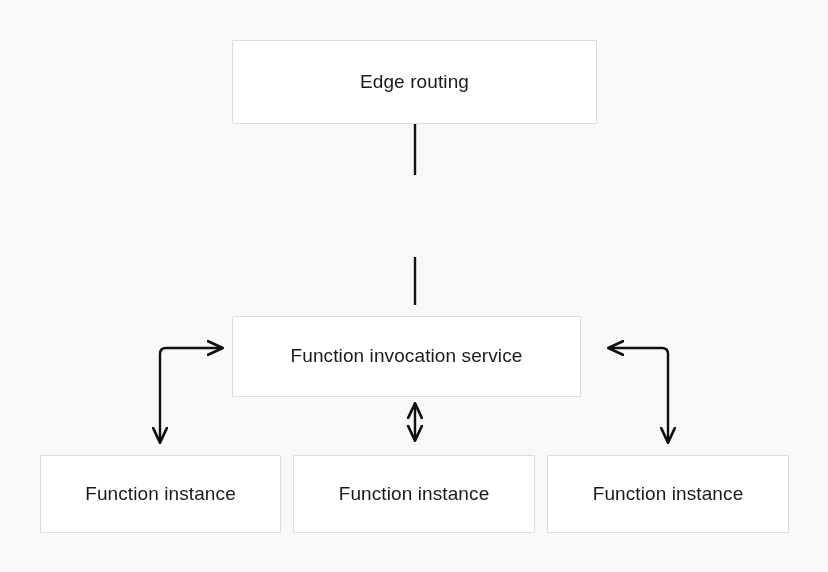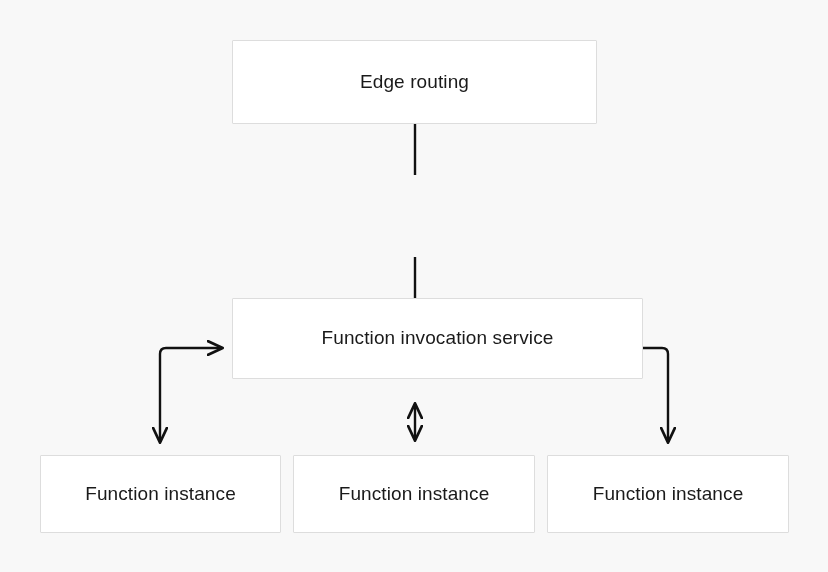--- a/index.html
+++ b/index.html
@@ -53,22 +53,22 @@
     height: 84px;
   }
   #node-function-load-balancer {
     left: 232px;
     top: 175px;
     width: 365px;
     height: 82px;
   }
   #node-function-invocation-service {
     left: 232px;
-    top: 298px;
-    width: 411px;
+    top: 316px;
+    width: 349px;
     height: 81px;
   }
   
   #node-function-instance-left {
     left: 40px;
     top: 455px;
     width: 241px;
     height: 78px;
   }
   #node-function-instance-center {

